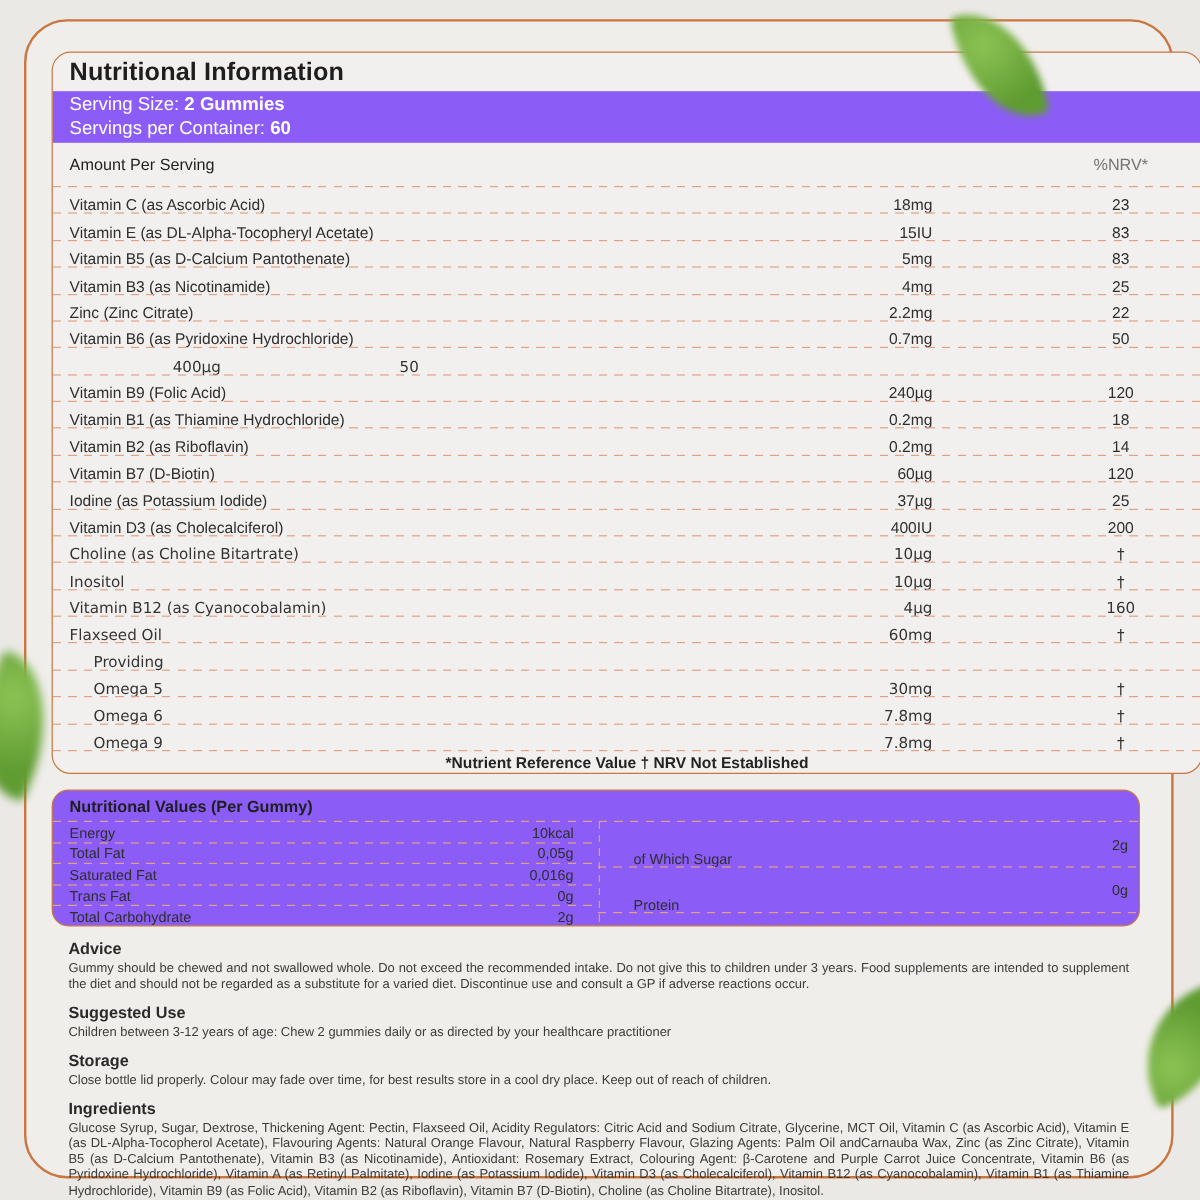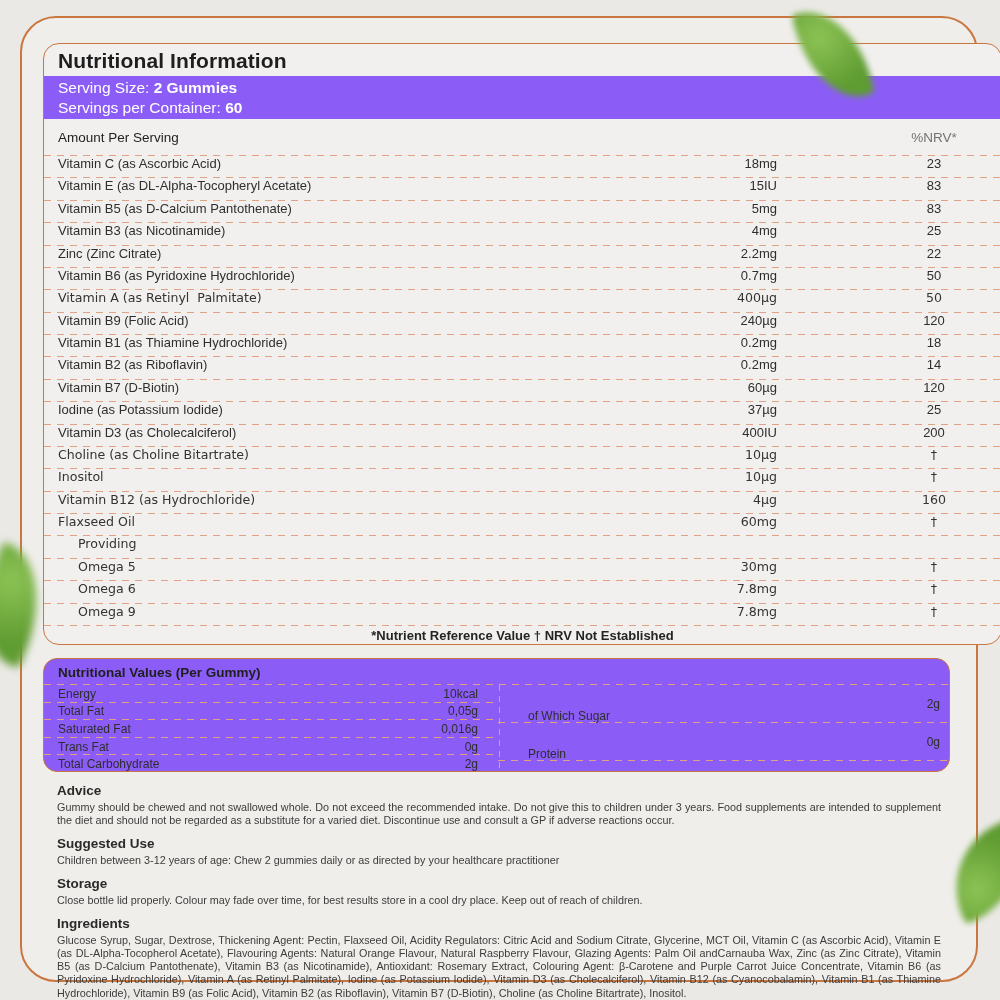--- a/index.html
+++ b/index.html
@@ -39,21 +39,21 @@
   }
   .thead .hlabel { flex:1; padding-left:14px; font-size:13.5px; color:#1f1f1f; }
   .thead .hnrv {
     width:224px; padding-left:90px; text-align:center; font-size:13.5px; color:#737373;
   }
   .dashline-after::after {
     content:""; position:absolute; left:0; right:0; bottom:0; height:1px;
     background:repeating-linear-gradient(90deg,#e1a283 0 7px, transparent 7px 13px);
   }
   .rows {}
-  .vrow { height:22.38px; display:flex; align-items:flex-start; position:relative; font-size:13px; font-weight:500; color:#2e2e2e; }
+  .vrow { height:22.38px; display:flex; align-items:flex-end; position:relative; font-size:13px; font-weight:500; color:#2e2e2e; }
   .vrow .vlabel { flex:1; padding-left:14px; white-space:pre; }
   .vrow .vamount { width:140px; text-align:right; }
   .vrow .vnrv { width:224px; padding-left:90px; text-align:center; }
   .vrow.alt { font-family:"DejaVu Sans", sans-serif; font-size:12.6px; font-weight:400; color:#333; }
   .vrow.indent .vlabel { padding-left:34px; }
   .tfoot { height:20px; display:flex; align-items:center; justify-content:center;
     font-size:13px; font-weight:700; color:#242424; }
   
   .values-card {
     position:absolute; left:43px; top:658px; width:907px; height:114px;
@@ -129,21 +129,20 @@
         <span class="vlabel">Zinc (Zinc Citrate)</span>
         <span class="vamount">2.2mg</span>
         <span class="vnrv">22</span>
       </div>
     <div class="vrow dashline-after">
         <span class="vlabel">Vitamin B6 (as Pyridoxine Hydrochloride)</span>
         <span class="vamount">0.7mg</span>
         <span class="vnrv">50</span>
       </div>
     <div class="vrow alt dashline-after">
-        <span class="vlabel">Vitamin A (as Retinyl  Palmitate)</span>
         <span class="vamount">400µg</span>
         <span class="vnrv">50</span>
       </div>
     <div class="vrow dashline-after">
         <span class="vlabel">Vitamin B9 (Folic Acid)</span>
         <span class="vamount">240µg</span>
         <span class="vnrv">120</span>
       </div>
     <div class="vrow dashline-after">
         <span class="vlabel">Vitamin B1 (as Thiamine Hydrochloride)</span>
@@ -174,21 +173,21 @@
         <span class="vlabel">Choline (as Choline Bitartrate)</span>
         <span class="vamount">10µg</span>
         <span class="vnrv">†</span>
       </div>
     <div class="vrow alt dashline-after">
         <span class="vlabel">Inositol</span>
         <span class="vamount">10µg</span>
         <span class="vnrv">†</span>
       </div>
     <div class="vrow alt dashline-after">
-        <span class="vlabel">Vitamin B12 (as Hydrochloride)</span>
+        <span class="vlabel">Vitamin B12 (as Cyanocobalamin)</span>
         <span class="vamount">4µg</span>
         <span class="vnrv">160</span>
       </div>
     <div class="vrow alt dashline-after">
         <span class="vlabel">Flaxseed Oil</span>
         <span class="vamount">60mg</span>
         <span class="vnrv">†</span>
       </div>
     <div class="vrow alt indent dashline-after">
         <span class="vlabel">Providing</span>

